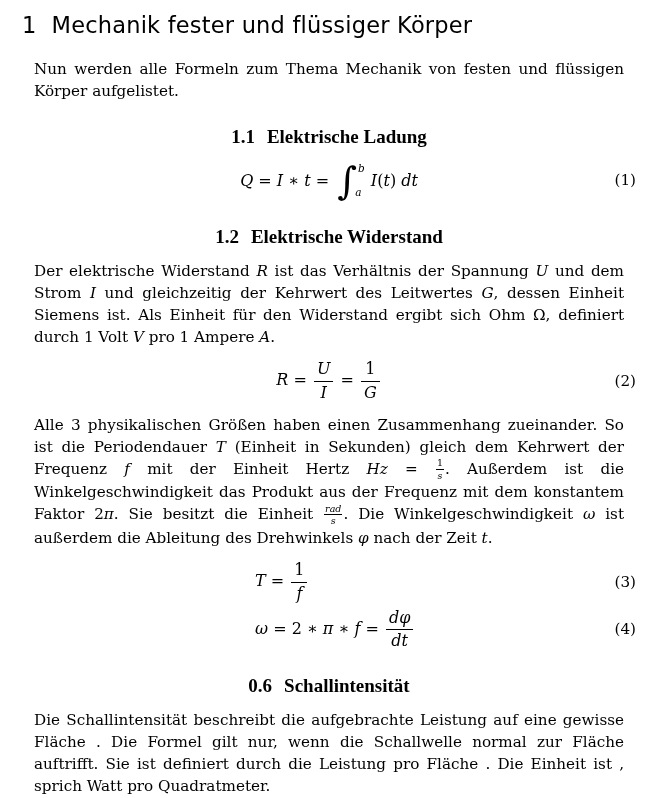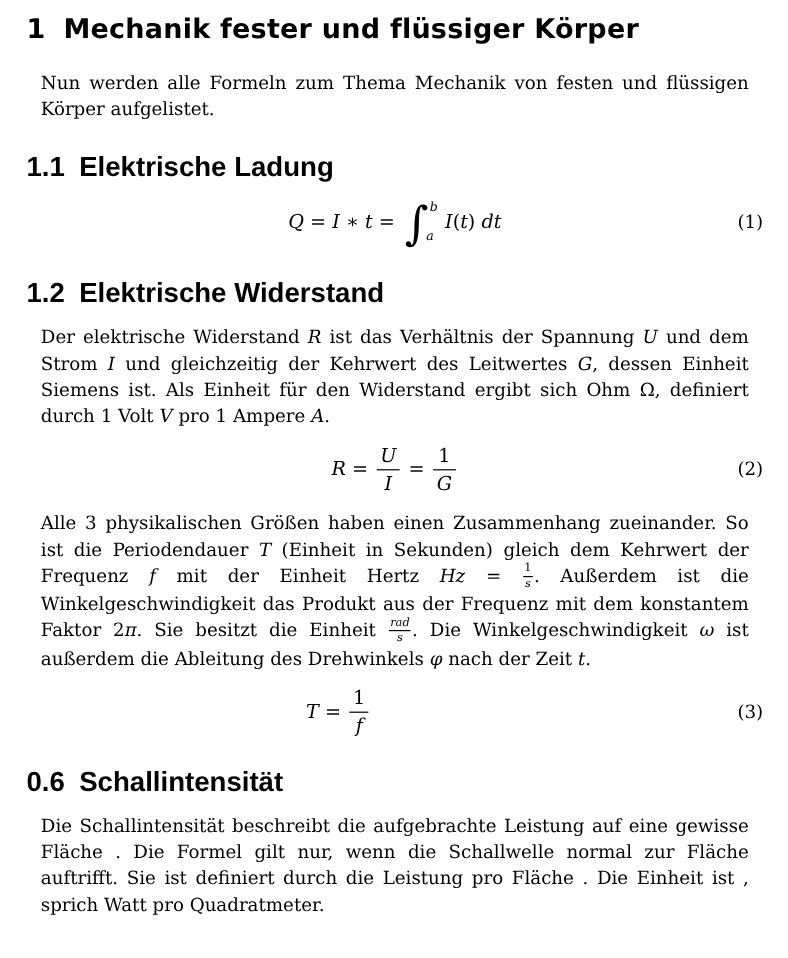--- a/index.html
+++ b/index.html
@@ -8,31 +8,32 @@
     min-height: 798px;
     box-sizing: border-box;
     background: #ffffff;
     color: #000000;
     padding: 8px 21px 6px 22px;
     font-family: "DejaVu Serif", serif;
     overflow: hidden;
   }
   h1.doc-title {
     font-family: "DejaVu Sans", sans-serif;
-    font-weight: bold;
+    font-weight: normal;
     font-size: 22.5px;
     letter-spacing: 0.2px;
     margin: 4px 0 20px 0;
   }
   h1.doc-title .h-num { margin-right: 15px; }
   h2.sec-head {
-    font-family: Liberation Sans, sans-serif;
+    font-family: Liberation Serif, serif;
     font-weight: bold;
-    font-size: 23px;
+    font-size: 19px;
     margin: 24px 0 11px 0;
+    text-align: center;
   }
   h2.sec-head .h-num { margin-right: 12px; }
   p.body {
     font-size: 15.2px;
     line-height: 22px;
     text-align: justify;
     margin: 12px;
   }
   .mv { font-style: italic; font-family: "DejaVu Serif", serif; }
   
@@ -129,20 +130,21 @@
     <h2 class="sec-head">
       <span class="h-num">1.2</span><span>Elektrische Widerstand</span>
     </h2>
     <p class="body">Der elektrische Widerstand <i class="mv">R</i> ist das Verhältnis der Spannung <i class="mv">U</i> und dem Strom <i class="mv">I</i> und gleichzeitig der Kehrwert des Leitwertes <i class="mv">G</i>, dessen Einheit Siemens ist. Als Einheit für den Widerstand ergibt sich Ohm Ω, definiert durch 1 Volt <i class="mv">V</i> pro 1 Ampere <i class="mv">A</i>.</p>
     <div class="equation"><span class="eq-body"><i class="mv">R</i> = <span class="dfrac"><span class="num"><i class="mv">U</i></span><span class="den"><i class="mv">I</i></span></span> = <span class="dfrac"><span class="num">1</span><span class="den"><i class="mv">G</i></span></span></span><span class="eq-num">(2)</span></div>
   </section>
 
   <section>
     <p class="body">Alle 3 physikalischen Größen haben einen Zusammenhang zueinander. So ist die Periodendauer <i class="mv">T</i> (Einheit in Sekunden) gleich dem Kehrwert der Frequenz <i class="mv">f</i> mit der Einheit Hertz <i class="mv">Hz</i> = <span class="tfrac"><span class="num">1</span><span class="den"><i class="mv">s</i></span></span>. Außerdem ist die Winkelgeschwindigkeit das Produkt aus der Frequenz mit dem konstantem Faktor 2<i class="mv">π</i>. Sie besitzt die Einheit <span class="tfrac"><span class="num"><i class="mv">rad</i></span><span class="den"><i class="mv">s</i></span></span>. Die Winkelgeschwindigkeit <i class="mv">ω</i> ist außerdem die Ableitung des Drehwinkels <i class="mv">φ</i> nach der Zeit <i class="mv">t</i>.</p>
     <div class="equation eq-left"><span class="eq-body"><i class="mv">T</i> = <span class="dfrac"><span class="num">1</span><span class="den"><i class="mv">f</i></span></span></span><span class="eq-num">(3)</span></div>
+    <div class="equation eq-left"><span class="eq-body"><i class="mv">ω</i> = 2 ∗ <i class="mv">π</i> ∗ <i class="mv">f</i> = <span class="dfrac"><span class="num"><i class="mv">dφ</i></span><span class="den"><i class="mv">dt</i></span></span></span><span class="eq-num">(4)</span></div>
   </section>
 
   <section>
     <h2 class="sec-head">
       <span class="h-num">0.6</span><span>Schallintensität</span>
     </h2>
     <p class="body">Die Schallintensität  beschreibt die aufgebrachte Leistung  auf eine gewisse Fläche . Die Formel gilt nur, wenn die Schallwelle normal zur Fläche  auftrifft. Sie ist definiert durch die Leistung  pro Fläche . Die Einheit ist , sprich Watt pro Quadratmeter.</p>
 
   </section>
 

